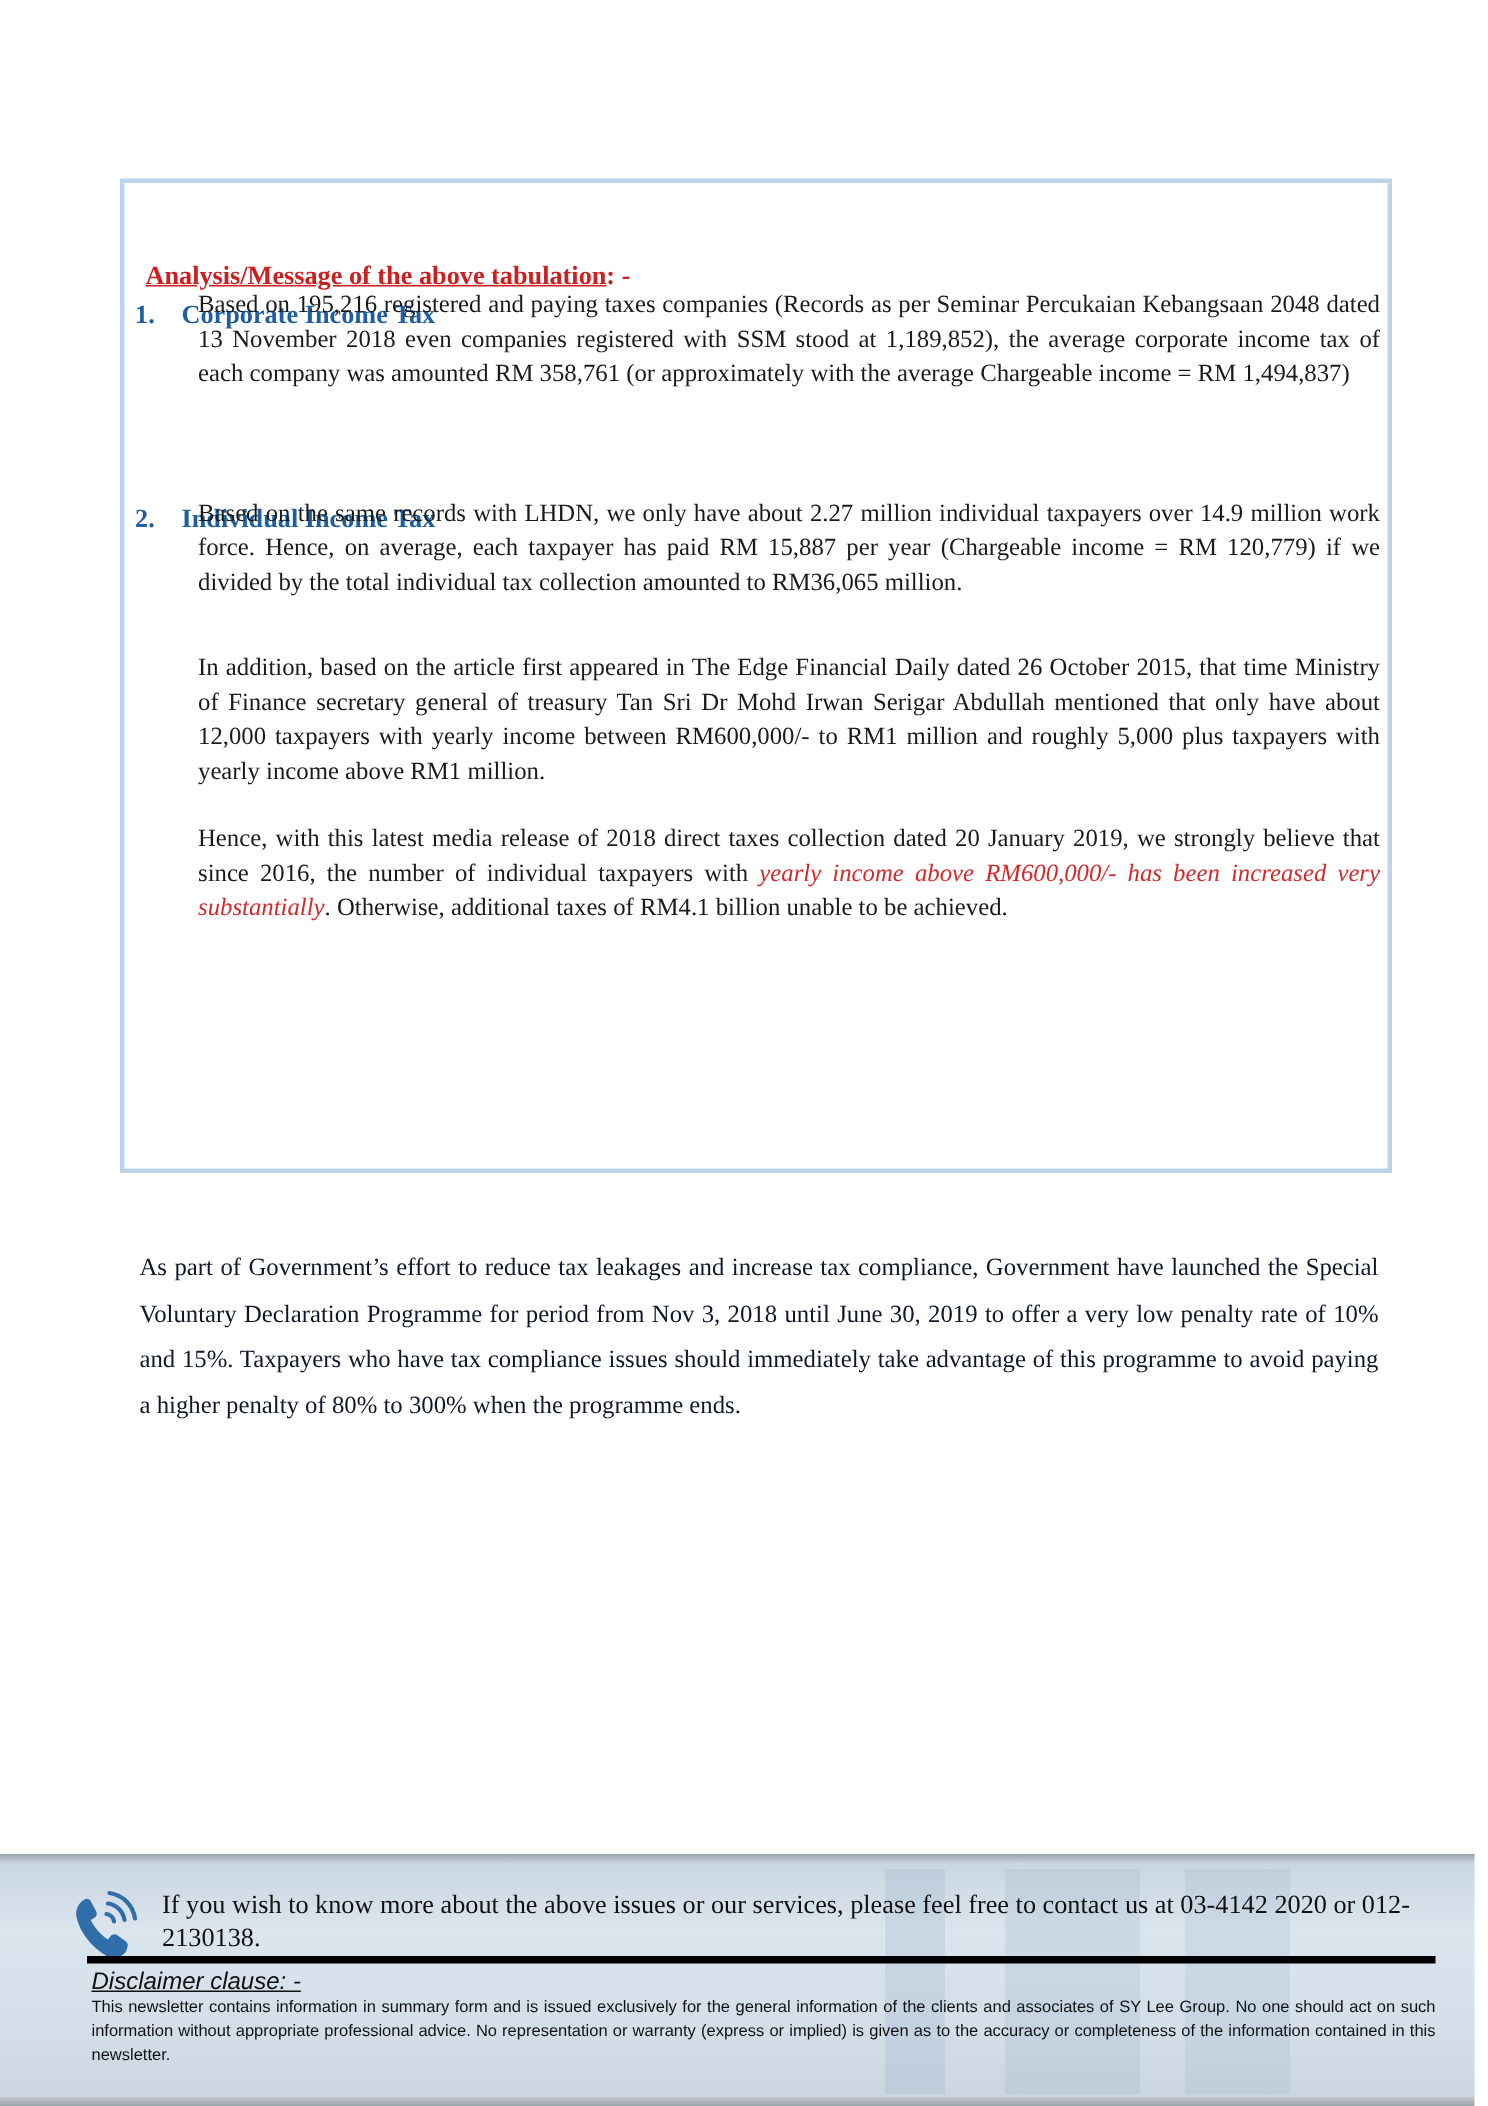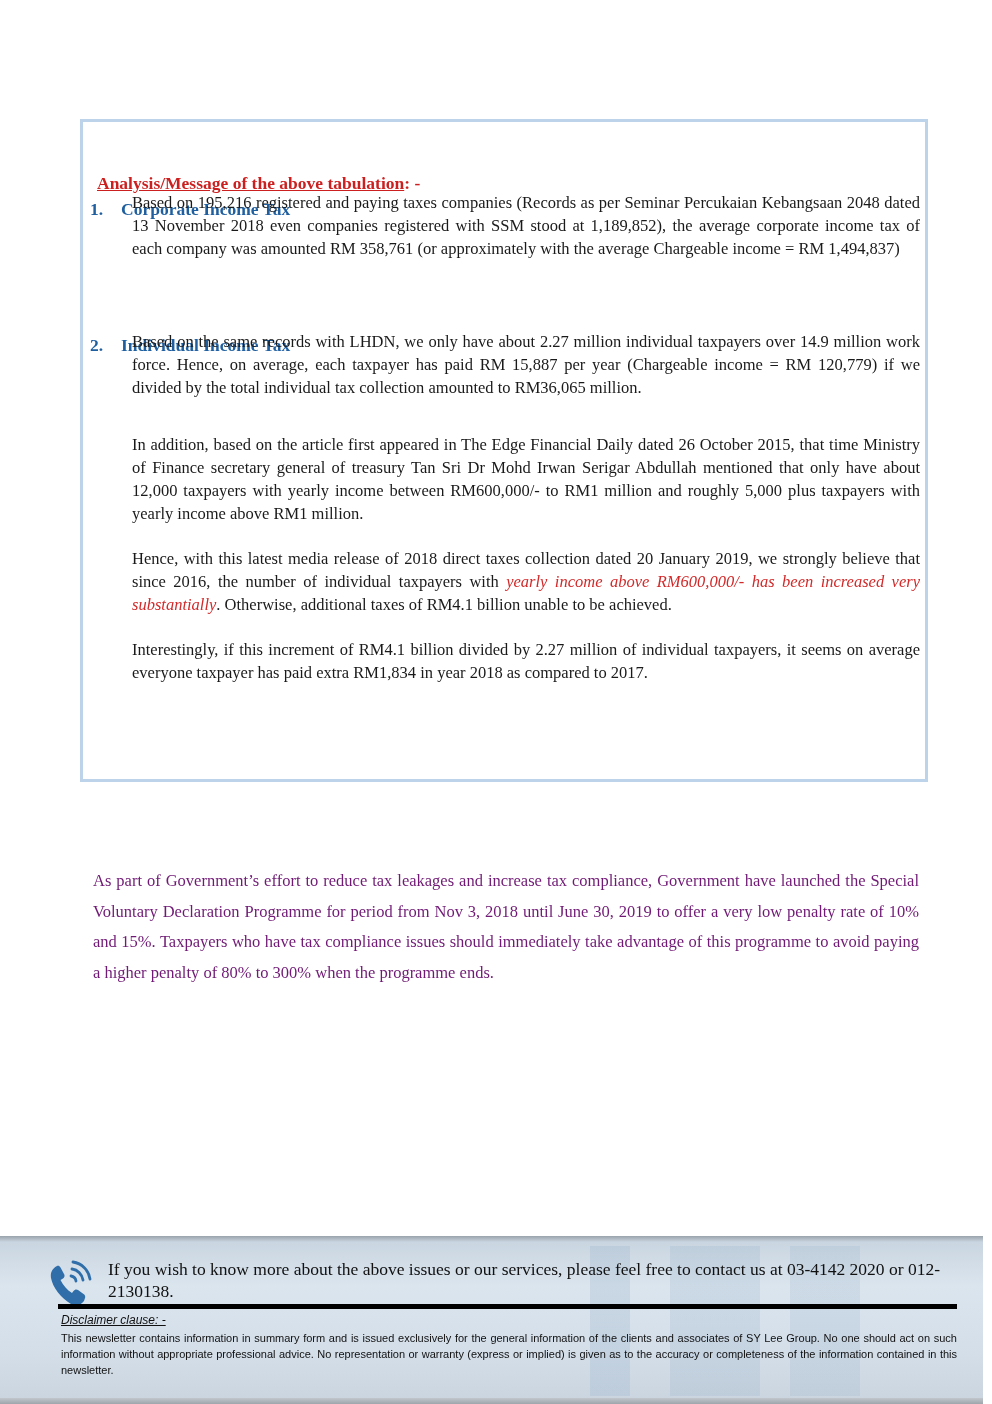--- a/index.html
+++ b/index.html
@@ -20,22 +20,22 @@
   .section-head {
     position: absolute; left: 7px; font-size: 17.5px; font-weight: bold; color: #1f5f9f; margin-top: 16px;
   }
   .section-head .num { display: inline-block; width: 31px; }
   .para {
     position: absolute; left: 49px; width: 788px; font-size: 16.5px; line-height: 23px;
     text-align: justify; color: #1a1a1a;
   }
   .red-italic { color: #d22a2a; font-style: italic; }
   .outside-para {
-    position: absolute; left: 93px; top: 866px; width: 826px; font-size: 16.5px;
-    line-height: 30.5px; text-align: justify; color: #701a75;
+    position: absolute; left: 93px; top: 830px; width: 826px; font-size: 16.5px;
+    line-height: 30.5px; text-align: justify; color: #0f172a;
   }
   .footer {
     position: absolute; left: 0; top: 1236px; width: 983px; height: 168px;
     background: linear-gradient(180deg, #9aa3ab 0px, #c9d5e0 6px, #dbe5ee 30%, #d3dee9 70%, #c9d4df 100%);
     overflow: hidden;
   }
   .footer-skyline {
     position: absolute; left: 560px; top: 10px; width: 420px; height: 150px;
     background:
       linear-gradient(90deg, transparent 0 30px, rgba(150,175,200,0.25) 30px 70px, transparent 70px 110px,
@@ -47,21 +47,21 @@
   }
   .phone-icon { position: absolute; left: 48px; top: 24px; width: 48px; height: 48px; }
   .contact-text {
     position: absolute; left: 108px; top: 22px; width: 850px; font-size: 17.5px; line-height: 22px;
     font-family: "Liberation Serif", serif; color: #111;
   }
   .divider-bar {
     position: absolute; left: 58px; top: 68px; width: 899px; height: 5px; background: #000;
   }
   .disclaimer-title {
-    position: absolute; left: 61px; top: 77px; font-size: 12px; font-style: italic;
+    position: absolute; left: 61px; top: 77px; font-size: 16px; font-style: italic;
     text-decoration: underline; font-family: "Liberation Sans", sans-serif; color: #111;
   }
   .disclaimer-text {
     position: absolute; left: 61px; top: 94px; width: 896px; font-size: 11px; line-height: 16px;
     text-align: justify; font-family: "Liberation Sans", sans-serif; color: #111;
   }
 </style>
 </head>
 <body>
 
@@ -72,21 +72,20 @@
     <span class="num">1.</span><span>Corporate Income Tax</span>
   </div>
   <div class="para" style="top:69px;">Based on 195,216 registered and paying taxes companies (Records as per Seminar Percukaian Kebangsaan 2048 dated 13 November 2018 even companies registered with SSM stood at 1,189,852), the average corporate income tax of each company was amounted RM 358,761 (or approximately with the average Chargeable income = RM 1,494,837)</div>
 
   <div class="section-head" style="top:197px;">
     <span class="num">2.</span><span>Individual Income Tax</span>
   </div>
   <div class="para" style="top:208px;">Based on the same records with LHDN, we only have about 2.27 million individual taxpayers over 14.9 million work force. Hence, on average, each taxpayer has paid RM 15,887 per year (Chargeable income = RM 120,779) if we divided by the total individual tax collection amounted to RM36,065 million.</div>
   <div class="para" style="top:311px;">In addition, based on the article first appeared in The Edge Financial Daily dated 26 October 2015, that time Ministry of Finance secretary general of treasury Tan Sri Dr Mohd Irwan Serigar Abdullah mentioned that only have about 12,000 taxpayers with yearly income between RM600,000/- to RM1 million and roughly 5,000 plus taxpayers with yearly income above RM1 million.</div>
   <div class="para" style="top:425px;"><span>Hence, with this latest media release of 2018 direct taxes collection dated 20 January 2019, we strongly believe that since 2016, the number of individual taxpayers with </span><span class="red-italic">yearly income above RM600,000/- has been increased very substantially</span><span>. Otherwise, additional taxes of RM4.1 billion unable to be achieved.</span></div>
-  <div class="para" style="top:516px;">Interestingly, if this increment of RM4.1 billion divided by 2.27 million of individual taxpayers, it seems on average everyone taxpayer has paid extra RM1,834 in year 2018 as compared to 2017.</div>
 </div>
 
 <div class="outside-para">As part of Government’s effort to reduce tax leakages and increase tax compliance, Government have launched the Special Voluntary Declaration Programme for period from Nov 3, 2018 until June 30, 2019 to offer a very low penalty rate of 10% and 15%. Taxpayers who have tax compliance issues should immediately take advantage of this programme to avoid paying a higher penalty of 80% to 300% when the programme ends.</div>
 
 <div class="footer">
   <div class="footer-skyline"></div>
   <svg class="phone-icon" viewBox="0 0 48 48">
     <path d="M9 6 C5 8 2 12 3 18 C5 28 13 38 23 44 C28 47 33 45 36 41 L37 38 C37.5 36.5 37 35 35.5 34 L30 30 C28.5 29 26.5 29.5 25.5 31 L24 33 C19 30 15 25 12.5 20 L15 18.5 C16.5 17.5 17 15.5 16 14 L12.5 7.5 C11.7 6 10.3 5.5 9 6 Z" fill="#2f6ea8"></path>
     <path d="M23 16 A6 6 0 0 1 28 21" stroke="#2f6ea8" stroke-width="2.8" fill="none" stroke-linecap="round"></path>
     <path d="M24 9 A13 13 0 0 1 35 20" stroke="#2f6ea8" stroke-width="2.8" fill="none" stroke-linecap="round"></path>

